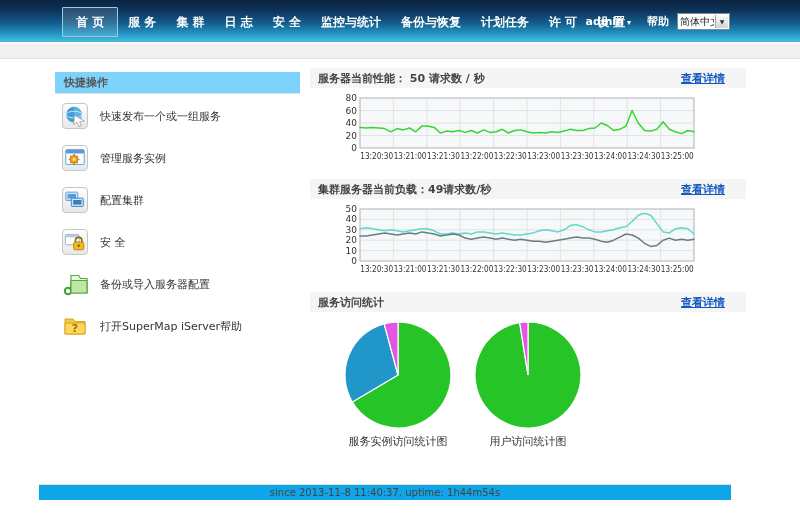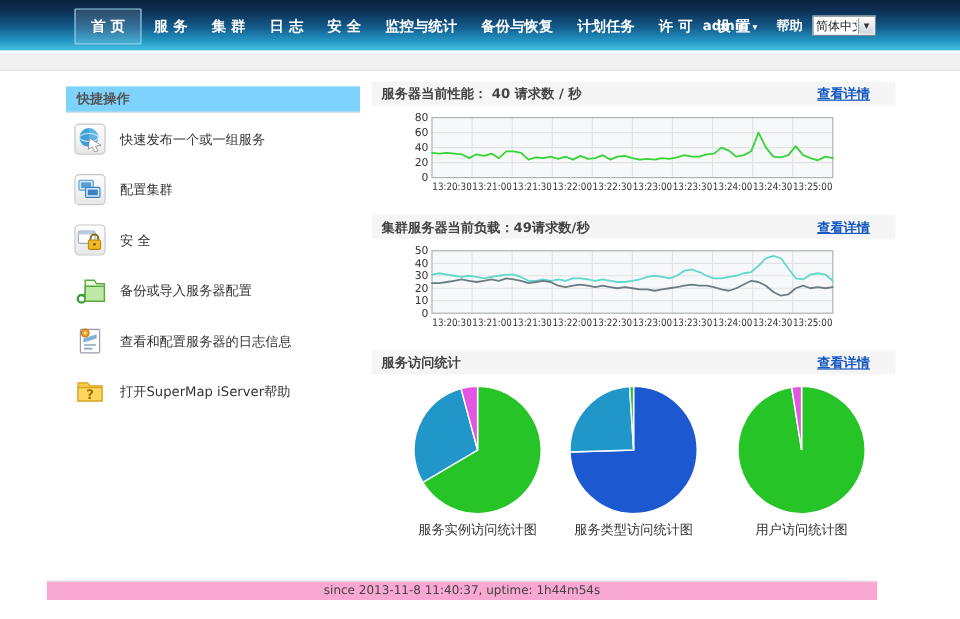--- a/index.html
+++ b/index.html
@@ -70,21 +70,21 @@
 
   .pie-row { display:flex; margin:8px 0 0 28px; }
   .pie-fig { width:120px; text-align:center; }
   .pie-fig:nth-child(2) { margin-left:10px; }
   .pie-fig:nth-child(3) { margin-left:20px; }
   .pie-fig svg { display:block; margin:0 auto; }
   .pie-fig figcaption { font-size:11px; color:#333; margin-top:4px; }
 
   .footer {
     position:absolute; left:39px; top:484px; width:692px;
-    background:#f9a8d4; border-top:1px solid #e0e0e0; text-align:center;
+    background:#0ea5e9; border-top:1px solid #e0e0e0; text-align:center;
     font-size:10px; color:#444; padding:2px 0;
   }
 </style>
 </head>
 <body>
 
 <div class="page">
 
   <header class="nav">
     <nav class="tabs">
@@ -123,20 +123,41 @@
             <svg viewBox="0 0 26 26">
                 <circle cx="12" cy="11.5" r="8.5" fill="#3f9fd8"></circle>
                 <path d="M12 3 a8.5 8.5 0 0 1 0 17" fill="#79c7ec" opacity="0.55"></path>
                 <ellipse cx="12" cy="11.5" rx="8.5" ry="3.6" fill="none" stroke="#cdeaf8" stroke-width="1"></ellipse>
                 <path d="M12.5 12 L23 18.5 L18 19.2 L20 23.6 L17.2 24.4 L15.2 20 L11.5 22 Z" fill="#fff" stroke="#777" stroke-width="0.6"></path>
               </svg>
           </span>
           <span class="side-label">快速发布一个或一组服务</span>
         </div>
 
+        <div class="side-item">
+          <span class="side-icon framed">
+            <svg viewBox="0 0 26 26">
+                <rect x="3" y="4" width="20" height="16" rx="1.5" fill="#fff" stroke="#5b9bd5"></rect>
+                <rect x="3" y="4" width="20" height="4" rx="1.5" fill="#5b9bd5"></rect>
+                <g stroke="#c87d10" stroke-width="1.6">
+                  <line x1="12" y1="8.8" x2="12" y2="10.5"></line>
+                  <line x1="12" y1="18.5" x2="12" y2="20.2"></line>
+                  <line x1="6.3" y1="14.5" x2="8" y2="14.5"></line>
+                  <line x1="16" y1="14.5" x2="17.7" y2="14.5"></line>
+                  <line x1="8" y1="10.5" x2="9.2" y2="11.7"></line>
+                  <line x1="14.8" y1="17.3" x2="16" y2="18.5"></line>
+                  <line x1="16" y1="10.5" x2="14.8" y2="11.7"></line>
+                  <line x1="9.2" y1="17.3" x2="8" y2="18.5"></line>
+                </g>
+                <circle cx="12" cy="14.5" r="4.2" fill="#f0a020" stroke="#c87d10"></circle>
+                <circle cx="12" cy="14.5" r="1.5" fill="#fbe3b0"></circle>
+              </svg>
+          </span>
+          <span class="side-label">管理服务实例</span>
+        </div>
 
         <div class="side-item">
           <span class="side-icon framed">
             <svg viewBox="0 0 26 26">
                 <rect x="3" y="4.5" width="13" height="9" rx="1" fill="#cfe6f6" stroke="#5b9bd5"></rect>
                 <rect x="5" y="6.5" width="9" height="5" fill="#5b9bd5"></rect>
                 <rect x="9" y="11" width="13" height="9" rx="1" fill="#cfe6f6" stroke="#3a7fbf"></rect>
                 <rect x="11" y="13" width="9" height="5" fill="#3a7fbf"></rect>
               </svg>
           </span>
@@ -162,55 +183,40 @@
             <svg viewBox="0 0 26 26">
                 <circle cx="6" cy="20" r="3.2" fill="none" stroke="#3d9e3d" stroke-width="2"></circle>
                 <line x1="7.5" y1="18.5" x2="15" y2="9" stroke="#3d9e3d" stroke-width="2.6"></line>
                 <path d="M9 4.5 h7.5 l2 3 h6.5 v14.5 h-16 z" fill="#eafbe2" stroke="#57a93c" stroke-width="1.2"></path>
                 <path d="M9 9.5 h16 v12.5 h-16 z" fill="#bfe8a8" stroke="#57a93c" stroke-width="1.2"></path>
               </svg>
           </span>
           <span class="side-label">备份或导入服务器配置</span>
         </div>
 
-        <div class="side-item">
-          <span class="side-icon">
-            <svg viewBox="0 0 26 26">
-                <rect x="5" y="3.5" width="16" height="19.5" rx="1" fill="#fff" stroke="#99a"></rect>
-                <path d="M7.5 11 L18.5 7.5 v3.5 L7.5 14.5 z" fill="#7fb2d9"></path>
-                <g stroke="#8fa3b5" stroke-width="1.4">
-                  <line x1="8" y1="16.5" x2="18" y2="16.5"></line>
-                  <line x1="8" y1="19.5" x2="15" y2="19.5"></line>
-                </g>
-                <circle cx="9" cy="6.5" r="3.2" fill="#f0a020" stroke="#c87d10"></circle>
-                <circle cx="9" cy="6.5" r="1.1" fill="#fff3d8"></circle>
-              </svg>
-          </span>
-          <span class="side-label">查看和配置服务器的日志信息</span>
-        </div>
 
         <div class="side-item">
           <span class="side-icon">
             <svg viewBox="0 0 26 26">
                 <path d="M3 6 h8 l2 2.5 h10 V21 H3 z" fill="#f7c944" stroke="#d8a31f"></path>
                 <path d="M3 10 h20 V21 H3 z" fill="#fbd75e" stroke="#d8a31f"></path>
                 <text x="13" y="19.2" text-anchor="middle" font-size="11" font-weight="bold" fill="#a66d00">?</text>
               </svg>
           </span>
           <span class="side-label">打开SuperMap iServer帮助</span>
         </div>
 
       </div>
     </aside>
 
     <main class="main">
 
       <section class="panel">
         <div class="panel-header">
-          <span class="panel-title">服务器当前性能： 40 请求数 / 秒</span>
+          <span class="panel-title">服务器当前性能： 50 请求数 / 秒</span>
           <a class="detail-link">查看详情</a>
         </div>
         <svg class="line-chart" width="366" height="67">
             <rect x="26" y="4" width="334" height="50" fill="#f7f8f9"></rect>
             <line x1="59.4" y1="4" x2="59.4" y2="54" stroke="#e1e3e4" stroke-width="1"></line>
             <line x1="92.8" y1="4" x2="92.8" y2="54" stroke="#e1e3e4" stroke-width="1"></line>
             <line x1="126.2" y1="4" x2="126.2" y2="54" stroke="#e1e3e4" stroke-width="1"></line>
             <line x1="159.6" y1="4" x2="159.6" y2="54" stroke="#e1e3e4" stroke-width="1"></line>
             <line x1="193.0" y1="4" x2="193.0" y2="54" stroke="#e1e3e4" stroke-width="1"></line>
             <line x1="226.4" y1="4" x2="226.4" y2="54" stroke="#e1e3e4" stroke-width="1"></line>
@@ -291,28 +297,20 @@
           <figure class="pie-fig">
             <svg width="110" height="110">
                 <path d="M55,55 L55.00,2.00 A53,53 0 1 1 9.38,81.98 Z" fill="#27c427" stroke="#fff" stroke-width="1.2"></path>
                 <path d="M55,55 L9.38,81.98 A53,53 0 0 1 41.18,3.83 Z" fill="#2196c8" stroke="#fff" stroke-width="1.2"></path>
                 <path d="M55,55 L41.18,3.83 A53,53 0 0 1 55.00,2.00 Z" fill="#e356e3" stroke="#fff" stroke-width="1.2"></path>
               </svg>
             <figcaption>服务实例访问统计图</figcaption>
           </figure>
           <figure class="pie-fig">
             <svg width="110" height="110">
-                <path d="M55,55 L55.00,2.00 A53,53 0 1 1 2.03,56.66 Z" fill="#1c59d0" stroke="#fff" stroke-width="1.2"></path>
-                <path d="M55,55 L2.03,56.66 A53,53 0 0 1 51.67,2.10 Z" fill="#2196c8" stroke="#fff" stroke-width="1.2"></path>
-                <path d="M55,55 L51.67,2.10 A53,53 0 0 1 55.00,2.00 Z" fill="#27c427" stroke="#fff" stroke-width="1.2"></path>
-              </svg>
-            <figcaption>服务类型访问统计图</figcaption>
-          </figure>
-          <figure class="pie-fig">
-            <svg width="110" height="110">
                 <path d="M55,55 L55.00,2.00 A53,53 0 1 1 46.71,2.65 Z" fill="#27c427" stroke="#fff" stroke-width="1.2"></path>
                 <path d="M55,55 L46.71,2.65 A53,53 0 0 1 55.00,2.00 Z" fill="#e356e3" stroke="#fff" stroke-width="1.2"></path>
               </svg>
             <figcaption>用户访问统计图</figcaption>
           </figure>
         </div>
       </section>
 
     </main>
   </div>

